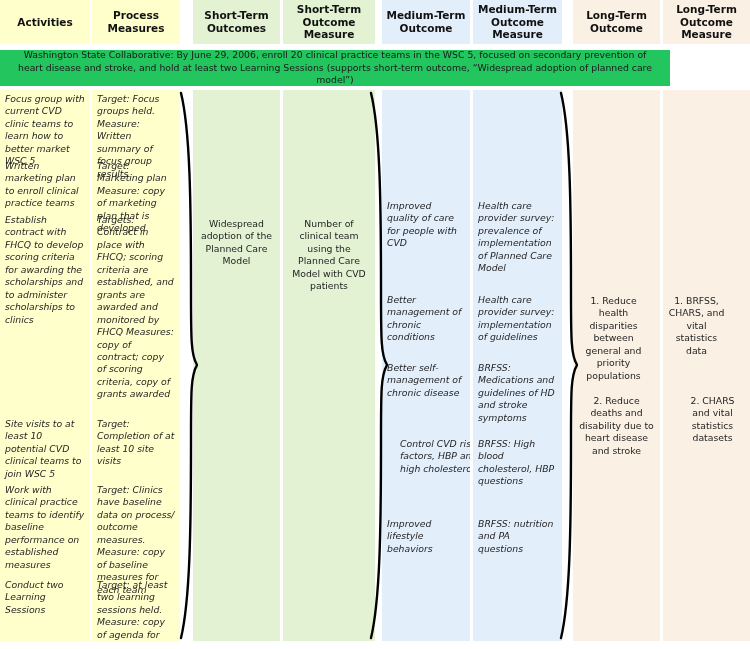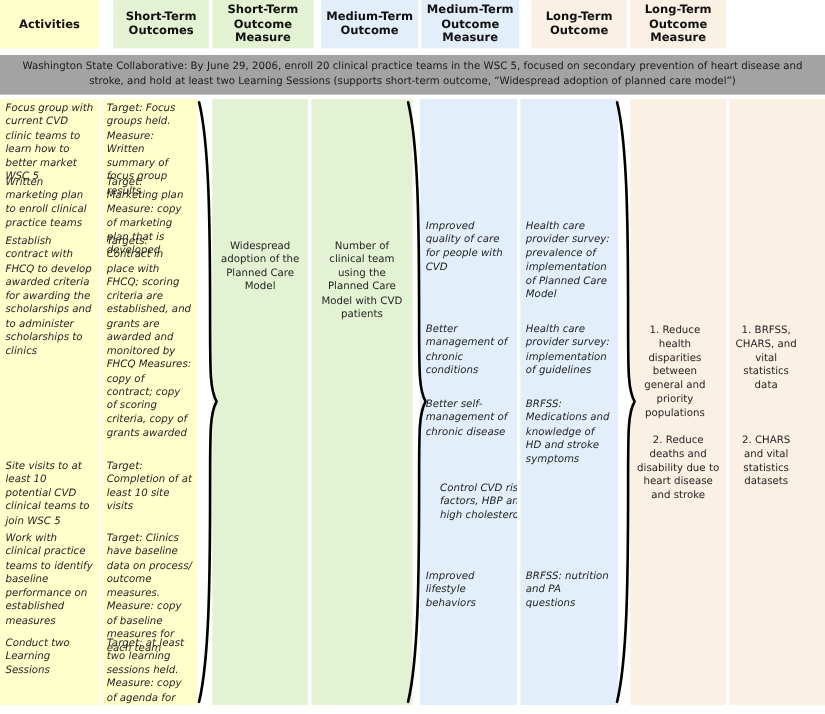--- a/index.html
+++ b/index.html
@@ -42,24 +42,24 @@
   .c-yellow { background: #ffffcc; }
   .c-green  { background: #e3f2d3; }
   .c-blue   { background: #e3eefb; }
   .c-tan    { background: #faf0e3; }
 
   
   #goal-banner {
     position: absolute;
     left: 0;
     top: 50px;
-    width: 750px;
+    width: 670px;
     height: 36px;
     box-sizing: border-box;
-    background: #a3a3a3;
+    background: #22c55e;
     display: flex;
     align-items: center;
     justify-content: center;
     padding: 2px 18px;
   }
   #goal-text {
     font-size: 9.3px;
     line-height: 1.38;
     text-align: center;
     color: #1a1a1a;
@@ -110,20 +110,23 @@
   }
   .brace svg { display: block; }
 </style>
 </head>
 <body>
 
 <div id="header-row">
   <div class="hdr-cell c-yellow" style="width:90px">
       <span>Activities</span>
     </div>
+  <div class="hdr-cell c-yellow" style="width:88px;margin-left:2px">
+      <span>Process<br>Measures</span>
+    </div>
   <div class="hdr-spacer" style="width:13px"></div>
   <div class="hdr-cell c-green" style="width:87px">
       <span>Short-Term<br>Outcomes</span>
     </div>
   <div class="hdr-cell c-green" style="width:92px;margin-left:3px">
       <span>Short-Term<br>Outcome<br>Measure</span>
     </div>
   <div class="hdr-spacer" style="width:7px"></div>
   <div class="hdr-cell c-blue" style="width:88px">
       <span>Medium-Term<br>Outcome</span>
@@ -143,21 +146,21 @@
 <div id="goal-banner">
   <div id="goal-text">Washington State Collaborative: By June 29, 2006, enroll 20 clinical practice teams in the WSC 5, focused on secondary prevention of heart disease and stroke, and hold at least two Learning Sessions (supports short-term outcome, “Widespread adoption of planned care model”)</div>
 </div>
 
 <div id="body-row">
 
   <div class="col c-yellow" style="width:90px">
     <div class="cell-stack">
       <div class="cell left" style="top:3px;left:0;width:90px">Focus group with current CVD clinic teams to learn how to better market WSC 5</div>
       <div class="cell left" style="top:70px;left:0;width:90px">Written marketing plan to enroll clinical practice teams</div>
-      <div class="cell left" style="top:124px;left:0;width:90px">Establish contract with FHCQ to develop awarded criteria for awarding the scholarships and to administer scholarships to clinics</div>
+      <div class="cell left" style="top:124px;left:0;width:90px">Establish contract with FHCQ to develop scoring criteria for awarding the scholarships and to administer scholarships to clinics</div>
       <div class="cell left" style="top:328px;left:0;width:90px">Site visits to at least 10 potential CVD clinical teams to join WSC 5</div>
       <div class="cell left" style="top:394px;left:0;width:90px">Work with clinical practice teams to identify baseline performance on established measures</div>
       <div class="cell left" style="top:489px;left:0;width:90px">Conduct two Learning Sessions</div>
     </div>
   </div>
 
   <div class="col c-yellow" style="width:88px;margin-left:2px">
     <div class="cell-stack">
       <div class="cell left" style="top:3px;left:0;width:88px">Target: Focus groups held. Measure: Written summary of focus group results</div>
       <div class="cell left" style="top:70px;left:0;width:88px">Target: Marketing plan Measure: copy of marketing plan that is developed</div>
@@ -191,38 +194,39 @@
       <div class="cell left" style="top:272px;left:0;width:88px">Better self-management of chronic disease</div>
       <div class="cell left" style="top:348px;left:13px;width:88px">Control CVD risk factors, HBP and high cholesterol</div>
       <div class="cell left" style="top:428px;left:0;width:88px">Improved lifestyle behaviors</div>
     </div>
   </div>
 
   <div class="col c-blue" style="width:89px;margin-left:3px">
     <div class="cell-stack">
       <div class="cell left" style="top:110px;left:0;width:89px">Health care provider survey: prevalence of implementation of Planned Care Model</div>
       <div class="cell left" style="top:204px;left:0;width:89px">Health care provider survey: implementation of guidelines</div>
-      <div class="cell left" style="top:272px;left:0;width:89px">BRFSS: Medications and knowledge of HD and stroke symptoms</div>
+      <div class="cell left" style="top:272px;left:0;width:89px">BRFSS: Medications and guidelines of HD and stroke symptoms</div>
+      <div class="cell left" style="top:348px;left:0;width:89px">BRFSS: High blood cholesterol, HBP questions</div>
       <div class="cell left" style="top:428px;left:0;width:89px">BRFSS: nutrition and PA questions</div>
     </div>
   </div>
 
   <div class="col col-spacer" style="width:11px"></div>
 
   <div class="col c-tan" style="width:87px">
     <div class="cell-stack">
       <div class="cell ctr" style="top:205px;left:0;width:81px">1. Reduce health disparities between general and priority populations</div>
       <div class="cell ctr" style="top:305px;left:0;width:87px">2. Reduce deaths and disability due to heart disease and stroke</div>
     </div>
   </div>
 
   <div class="col c-tan" style="width:87px;margin-left:3px">
     <div class="cell-stack">
       <div class="cell ctr" style="top:205px;left:0;width:67px">1. BRFSS, CHARS, and vital statistics data</div>
-      <div class="cell ctr" style="top:305px;left:0;width:67px">2. CHARS and vital statistics datasets</div>
+      <div class="cell ctr" style="top:305px;left:16px;width:67px">2. CHARS and vital statistics datasets</div>
     </div>
   </div>
 </div>
 
 <div class="brace" style="left:176px;top:90px">
   <svg width="22" height="551" viewBox="0 0 22 551" fill="none" xmlns="http://www.w3.org/2000/svg">
     <path d="M5 3 C 14 40, 15 110, 15 200 C 15 250, 15 265, 21 275 C 15 285, 15 300, 15 350 C 15 440, 14 510, 5 548" stroke="#000000" stroke-width="2.4" fill="none" stroke-linecap="round"></path>
   </svg>
 </div>
 

